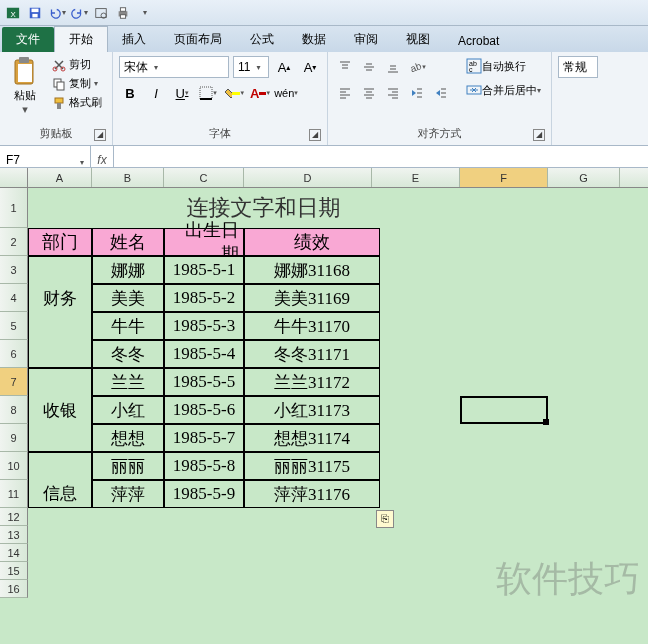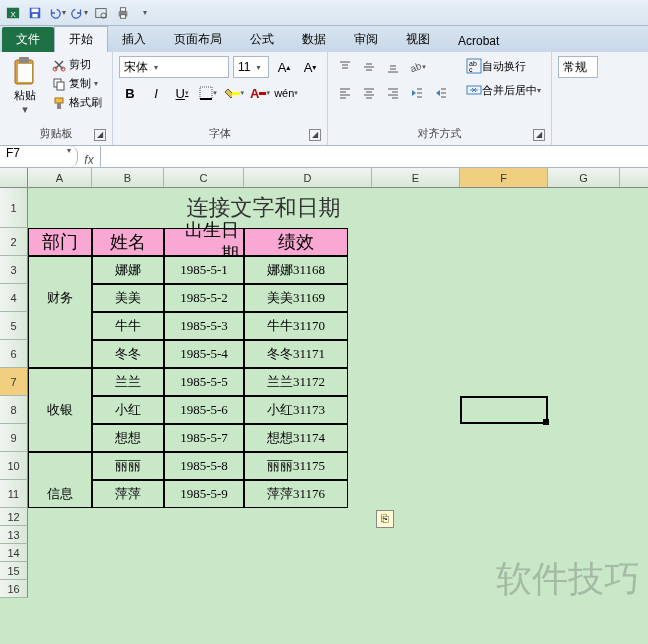--- a/index.html
+++ b/index.html
@@ -42,21 +42,21 @@
 .btn.uline { text-decoration: underline; }
 .color-strip { width: 14px; height: 3px; display: block; margin-top: 1px; }
 
 .align-col { display: flex; flex-direction: column; gap: 4px; }
 .align-row { display: flex; gap: 2px; }
 .align-btn { width: 22px; height: 22px; display: flex; align-items: center; justify-content: center; cursor: pointer; }
 .wrap-row { display: flex; align-items: center; padding: 2px 4px; cursor: pointer; font-size: 11px; }
 
 
 .fbar { height: 22px; border-bottom: 1px solid #a8b8c8; display: flex; align-items: stretch; }
-.namebox { width: 78px; border-right: 1px solid #a8b8c8; display: flex; align-items: flex-start; padding: 0 6px; background: #fff; font-size: 12px; border-radius: 8px; }
+.namebox { width: 91px; border-right: 1px solid #a8b8c8; display: flex; align-items: flex-end; padding: 0 6px; background: #fff; font-size: 12px; }
 .namebox .drop { margin-left: auto; }
 .fb-btns { display: flex; align-items: flex-end; border-right: 1px solid #a8b8c8; }
 .fb-btn { width: 22px; text-align: center; font-style: italic; color: #555; cursor: pointer; }
 .formula { flex: 1; background: #fff; padding: 0 6px; display: flex; align-items: center; }
 
 
 .grid-wrap { position: relative; height: 476px; background: #c8e8c8; }
 .colheads { display: flex; height: 20px; background: linear-gradient(#f0f4f0, #d8e8d8); border-bottom: 1px solid #888; }
 .rowheads-col { width: 28px; flex-shrink: 0; }
 .colhead { border-right: 1px solid #a8b8a8; text-align: center; line-height: 20px; font-size: 11px; color: #333; }
@@ -69,27 +69,27 @@
 .rowhead { height: 28px; border-bottom: 1px solid #a8b8a8; border-right: 1px solid #888; text-align: center; font-size: 11px; color: #333; background: linear-gradient(90deg, #f0f4f0, #d8e8d8); display: flex; align-items: center; justify-content: center; }
 .rowhead.r1 { height: 40px; }
 .rowhead.rsmall { height: 18px; }
 .rowhead.sel { background: #f0d080; }
 
 .cells { position: relative; flex: 1; }
 .row { display: flex; height: 28px; text-align: right; }
 .row.r1 { height: 40px; }
 .row.rsmall { height: 18px; }
 .cell { border-right: 1px solid transparent; border-bottom: 1px solid transparent; font-size: 13px; font-family: SimSun, serif; display: flex; align-items: center; padding: 0 4px; }
-.cell.cA { width: 64px; } .cell.cB { width: 72px; } .cell.cC { width: 80px; } .cell.cD { width: 104px; }
+.cell.cA { width: 64px; } .cell.cB { width: 72px; } .cell.cC { width: 80px; } .cell.cD { width: 136px; }
 .cell.cE { width: 88px; } .cell.cF { width: 88px; }
 
 
 .title-cell { font-size: 22px; font-family: SimSun, serif; color: #333; justify-content: center; width: 344px; }
 .th { background: #f9a8d4; border: 1px solid #000; justify-content: center; font-size: 18px; }
-.td { border: 1px solid #000; justify-content: center; font-size: 13px; background: #c8e8c8; }
+.td { border: 1px solid #000; justify-content: center; font-size: 17px; background: #c8e8c8; }
 .merge-v { writing-mode: horizontal-tb; }
 
 
 .selection { position: absolute; border: 2px solid #000; background: transparent; pointer-events: none; }
 .sel-handle { position: absolute; width: 6px; height: 6px; background: #000; right: -3px; bottom: -3px; }
 
 .smarttag { position: absolute; width: 18px; height: 18px; border: 1px solid #888; background: #fffad0; font-size: 10px; text-align: center; line-height: 16px; cursor: pointer; }
 
 .watermark { position: absolute; right: 8px; bottom: 40px; font-size: 36px; color: rgba(100,100,100,0.35); font-family: SimSun, serif; pointer-events: none; }
 </style>

